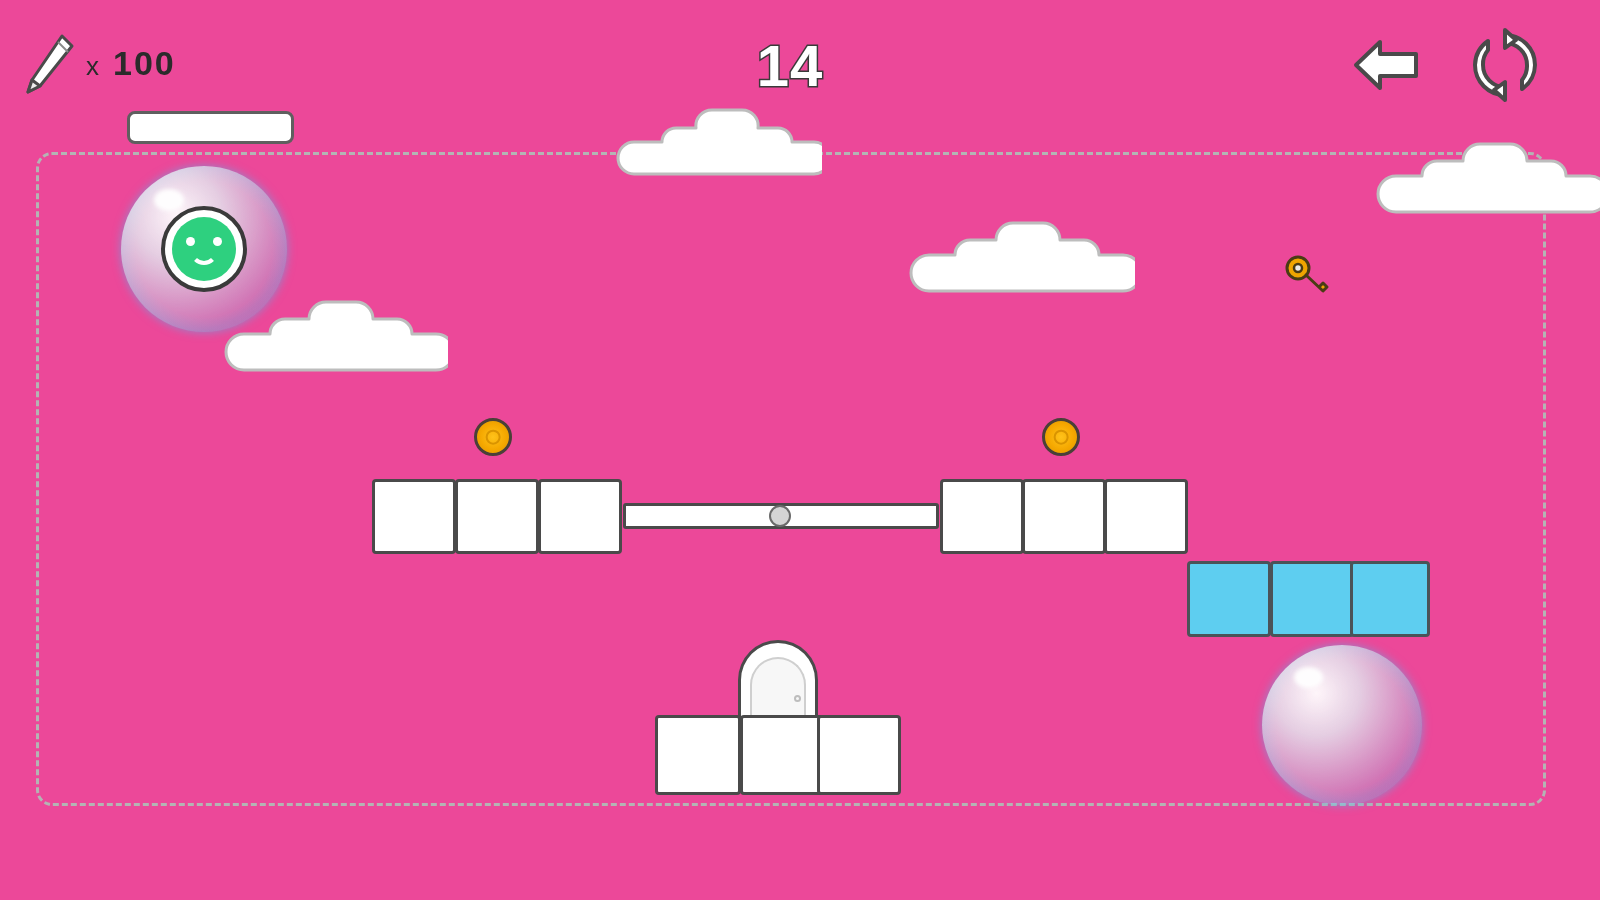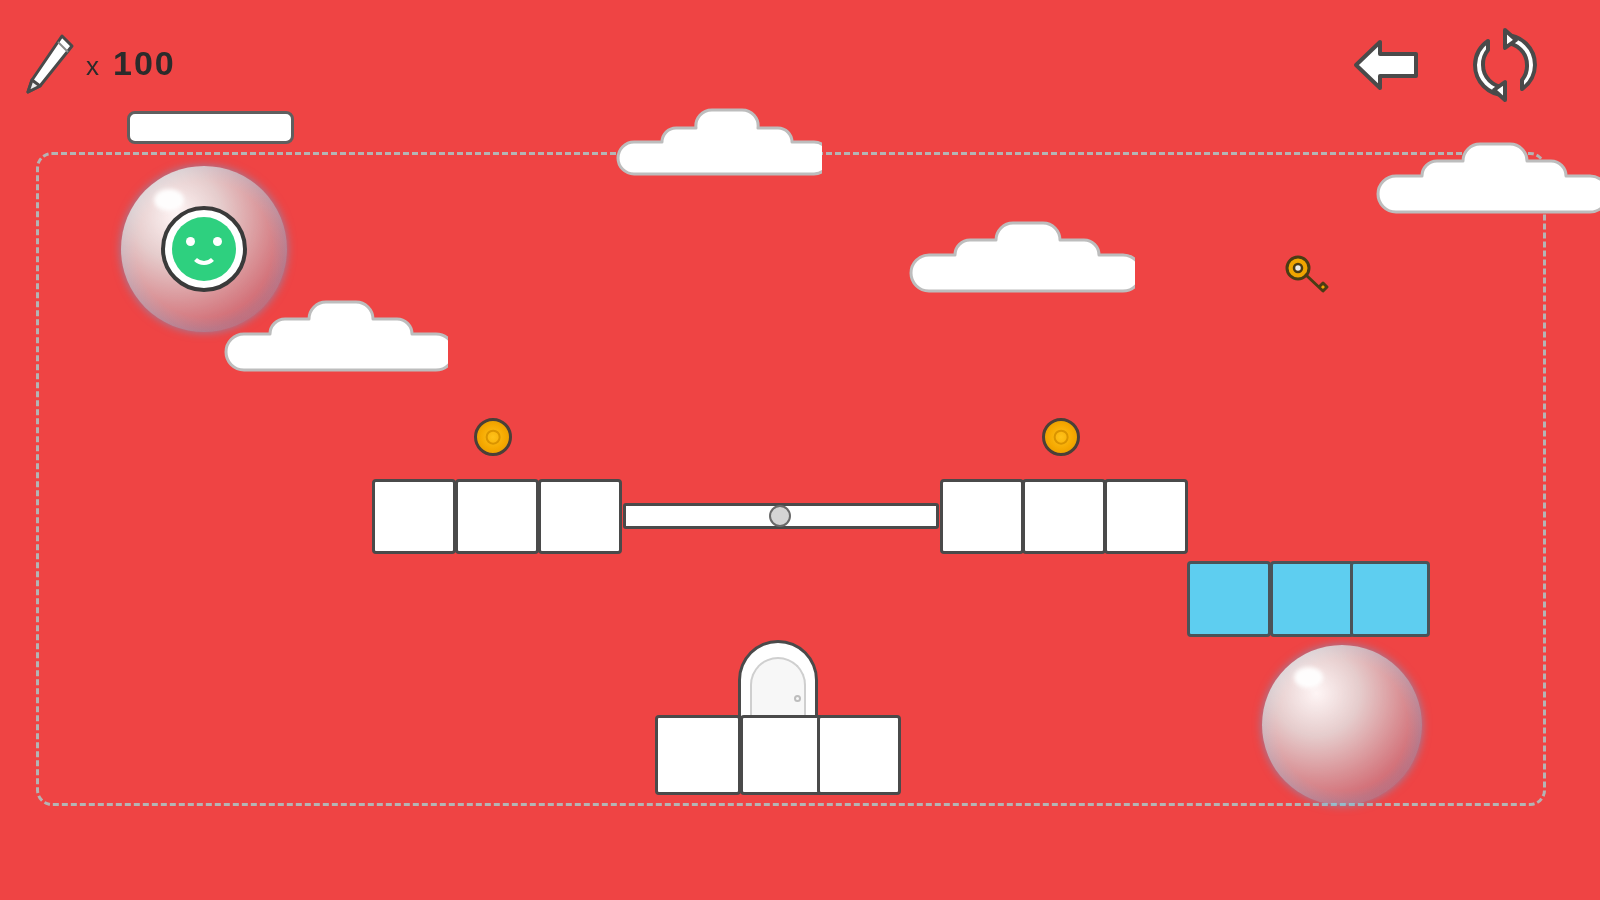--- a/index.html
+++ b/index.html
@@ -7,21 +7,21 @@
     padding: 0;
     background: #ebebeb;
   }
   body {
     font-family: "Liberation Sans", sans-serif;
   }
   #stage {
     position: relative;
     width: 1600px;
     height: 900px;
-    background: #ef4444;
+    background: #ec4899;
     overflow: hidden;
   }
 
   
   #hud { position: absolute; left: 0; top: 0; width: 1600px; height: 145px; }
 
   .pencil-icon { position: absolute; left: 18px; top: 30px; width: 60px; height: 70px; }
 
   .pencil-count {
     position: absolute;
@@ -214,20 +214,21 @@
           <path d="M14 50 L10 62 L22 56 Z" fill="#ededed"></path>
         </g>
         <line x1="40" y1="12" x2="50" y2="22" stroke="#8a8a8a" stroke-width="2"></line>
       </svg>
     </div>
 
     <div class="pencil-count">
       <span class="mult">x</span><span>100</span>
     </div>
 
+    <div class="level-number">14</div>
 
     <div class="hud-btn undo">
       <svg viewBox="0 0 86 86" width="86" height="86">
         <path d="M12 43 L36 20 L36 32 L72 32 L72 54 L36 54 L36 66 Z" fill="#ffffff" stroke="#4a4a4a" stroke-width="4" stroke-linejoin="round"></path>
       </svg>
     </div>
 
     <div class="hud-btn restart">
       <svg viewBox="0 0 86 86" width="86" height="86">
         <g fill="#ffffff" stroke="#4a4a4a" stroke-width="4" stroke-linejoin="round" stroke-linecap="round">

